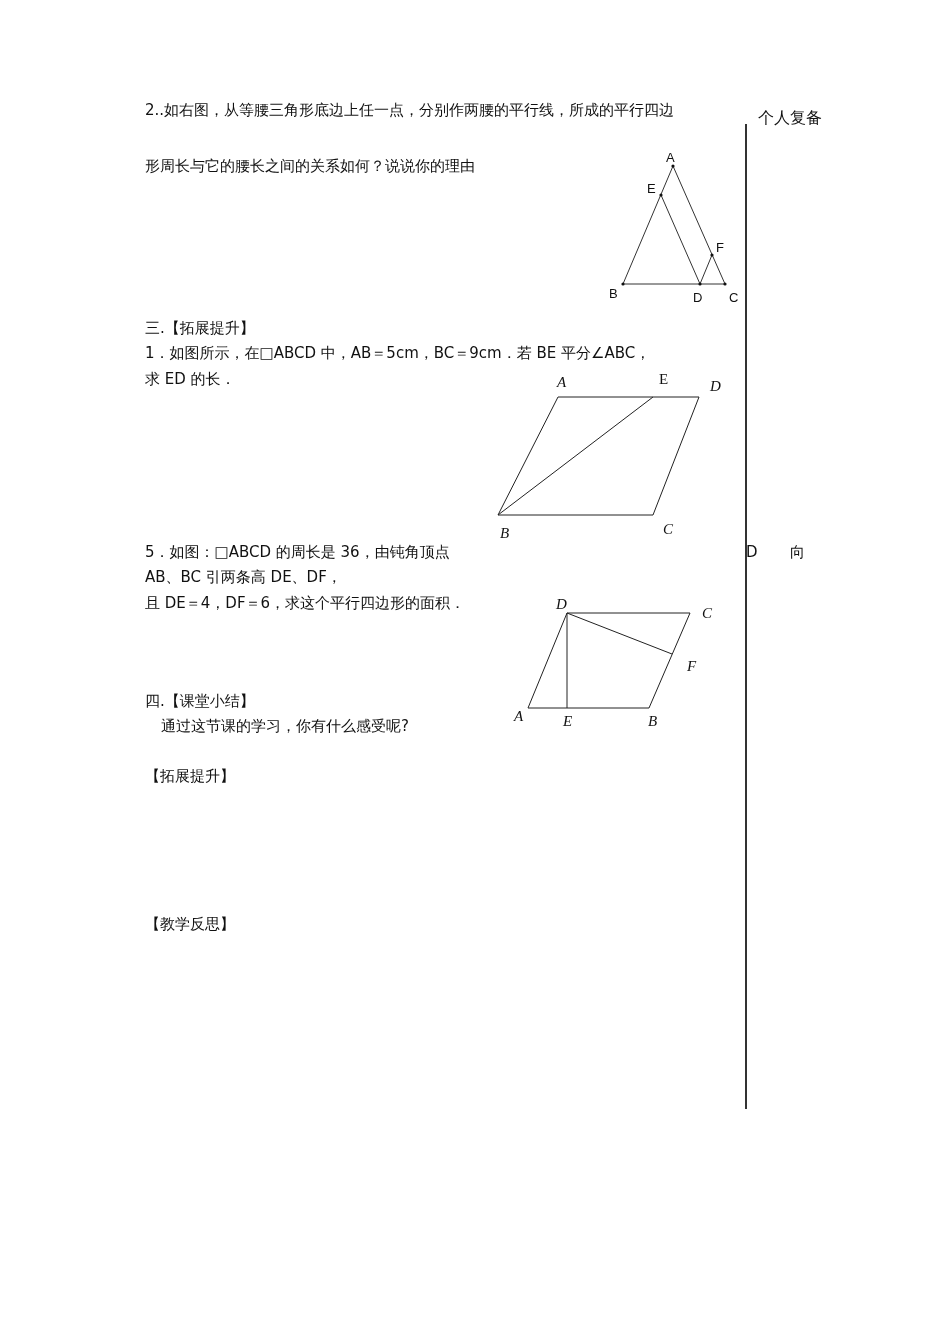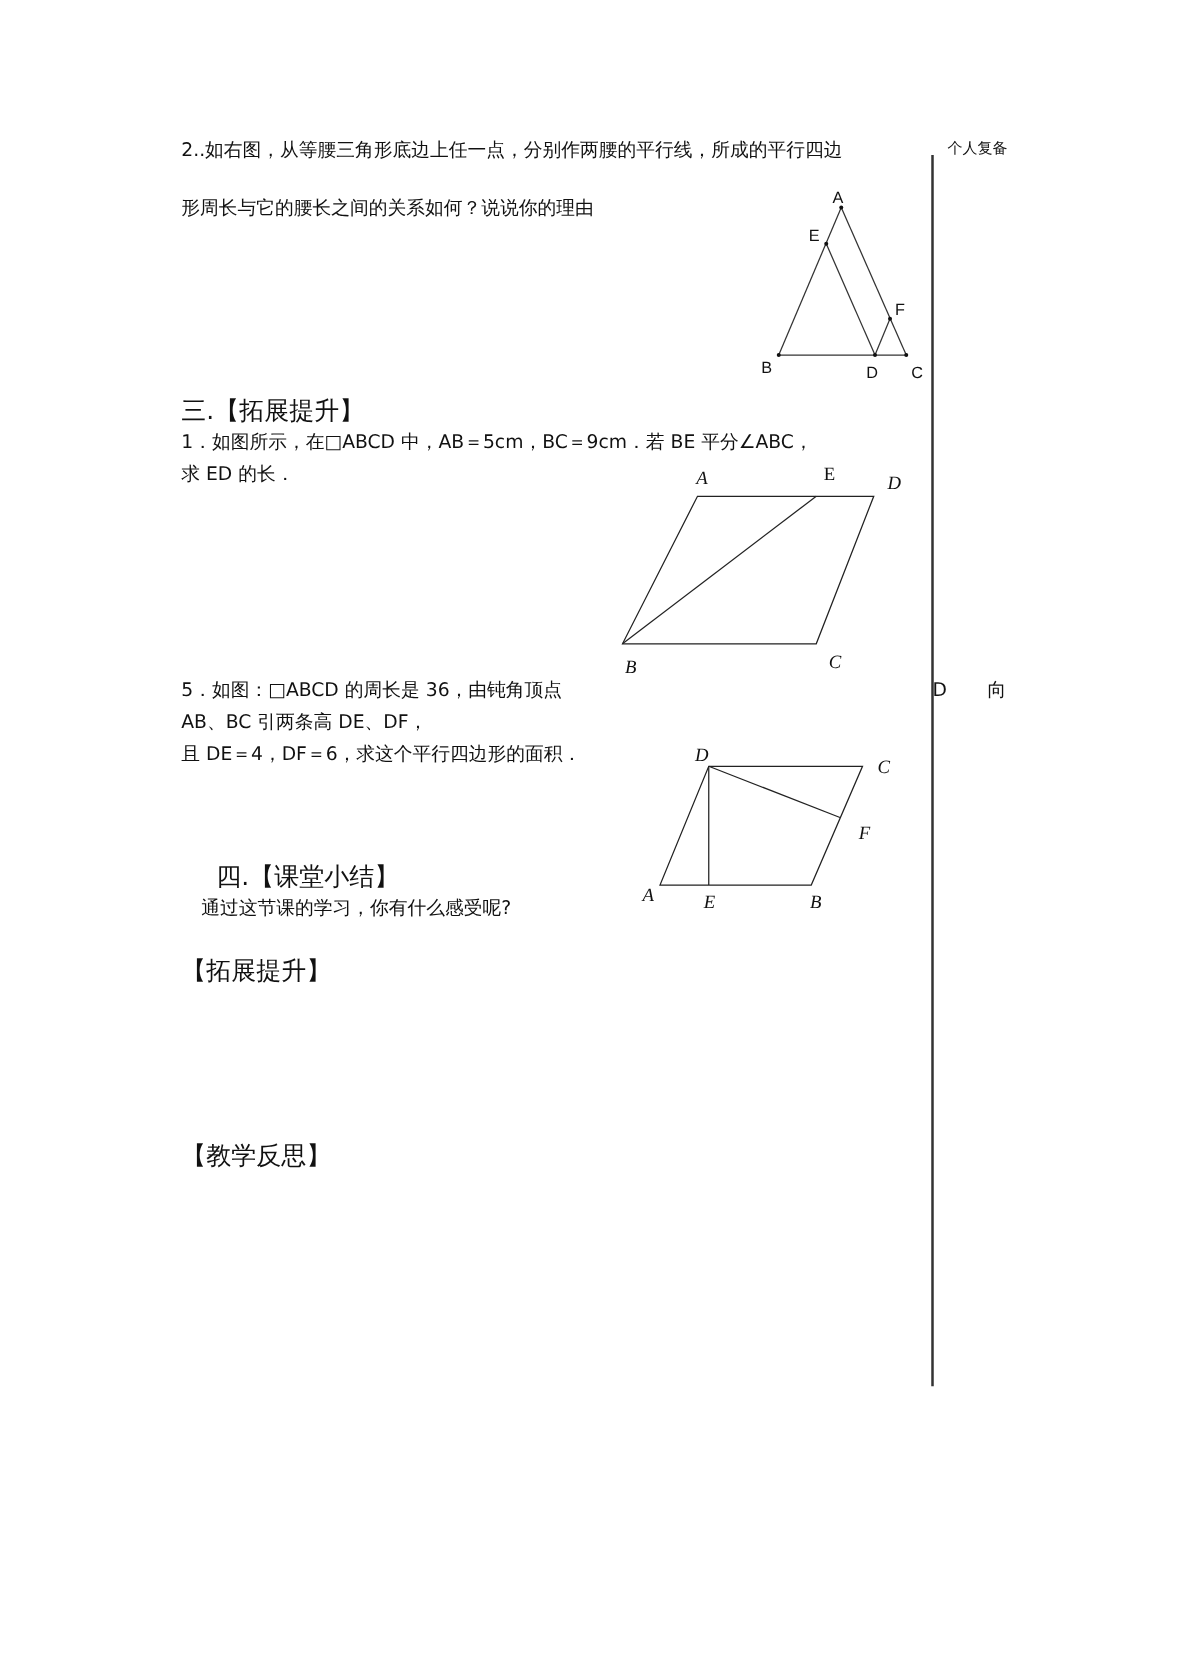--- a/index.html
+++ b/index.html
@@ -1,34 +1,34 @@
 <!DOCTYPE html>
 <html><head>
 <meta charset="utf-8">
 <style>
   html, body { margin: 0; padding: 0; background: #ffffff; }
   body { width: 950px; height: 1344px; position: relative; overflow: hidden;
          font-family: "DejaVu Sans", "Liberation Sans", sans-serif; color: #111; }
   .t { position: absolute; font-size: 15px; line-height: 20px; white-space: nowrap; }
-  .heading { font-size: 20px; }
+  .heading { font-size: 15px; }
   .vline { position: absolute; left: 745px; top: 124px; width: 2px; height: 985px; background: #333; }
   svg { position: absolute; overflow: visible; }
   .lbl-sans { font-family: "Liberation Sans", sans-serif; font-size: 13px; fill: #111; }
   .lbl-it { font-family: "Liberation Serif", serif; font-style: italic; font-size: 15px; fill: #111; }
   .lbl-up { font-family: "Liberation Serif", serif; font-size: 15px; fill: #111; }
 </style>
 </head>
 <body>
 
 <div class="vline"></div>
-<div class="t" style="left:758px; top:108px; font-size:12px;">个人复备</div>
+<div class="t" style="left:758px; top:108px; font-size:16px;">个人复备</div>
 <div class="t" style="left:746px; top:542px;">D</div>
 <div class="t" style="left:790px; top:542px;">向</div>
 
-<div class="t" style="left:145px; top:110px;">2..如右图，从等腰三角形底边上任一点，分别作两腰的平行线，所成的平行四边</div>
+<div class="t" style="left:145px; top:100px;">2..如右图，从等腰三角形底边上任一点，分别作两腰的平行线，所成的平行四边</div>
 <div class="t" style="left:145px; top:156px;">形周长与它的腰长之间的关系如何？说说你的理由</div>
 
 <svg style="left:0; top:0;" width="950" height="1344">
   <g stroke="#333" stroke-width="1" fill="none">
     <line x1="673" y1="166" x2="623" y2="284"></line>
     <line x1="673" y1="166" x2="725" y2="284"></line>
     <line x1="623" y1="284" x2="725" y2="284"></line>
     <line x1="661" y1="195" x2="700" y2="284"></line>
     <line x1="700" y1="284" x2="712" y2="255"></line>
   </g>
@@ -71,17 +71,17 @@
 </svg>
 
 <div class="t heading" style="left:145px; top:318px;">三.【拓展提升】</div>
 <div class="t" style="left:145px; top:343px;">1．如图所示，在□ABCD 中，AB＝5cm，BC＝9cm．若 BE 平分∠ABC，</div>
 <div class="t" style="left:145px; top:369px;text-align:center;">求 ED 的长．</div>
 
 <div class="t" style="left:145px; top:542px;">5．如图：□ABCD 的周长是 36，由钝角顶点</div>
 <div class="t" style="left:145px; top:567px;">AB、BC 引两条高 DE、DF，</div>
 <div class="t" style="left:145px; top:593px;">且 DE＝4，DF＝6，求这个平行四边形的面积．</div>
 
-<div class="t heading" style="left:145px; top:691px;margin-left:28px;">四.【课堂小结】</div>
+<div class="t heading" style="left:145px; top:691px;">四.【课堂小结】</div>
 <div class="t" style="left:161px; top:716px;">通过这节课的学习，你有什么感受呢?</div>
 
 <div class="t heading" style="left:145px; top:766px;">【拓展提升】</div>
 <div class="t heading" style="left:145px; top:914px;text-align:right;">【教学反思】</div>
 
 </body></html>

